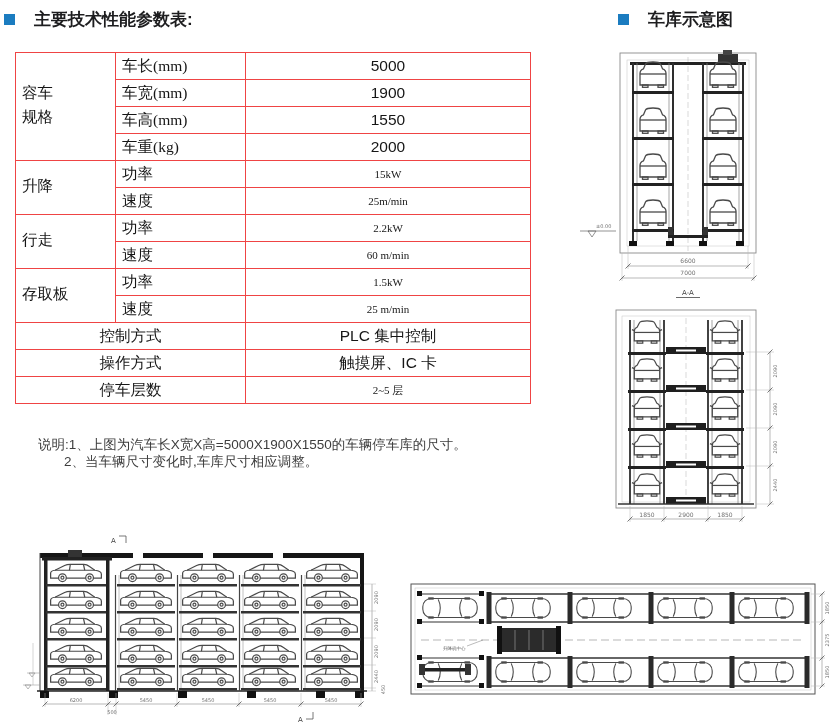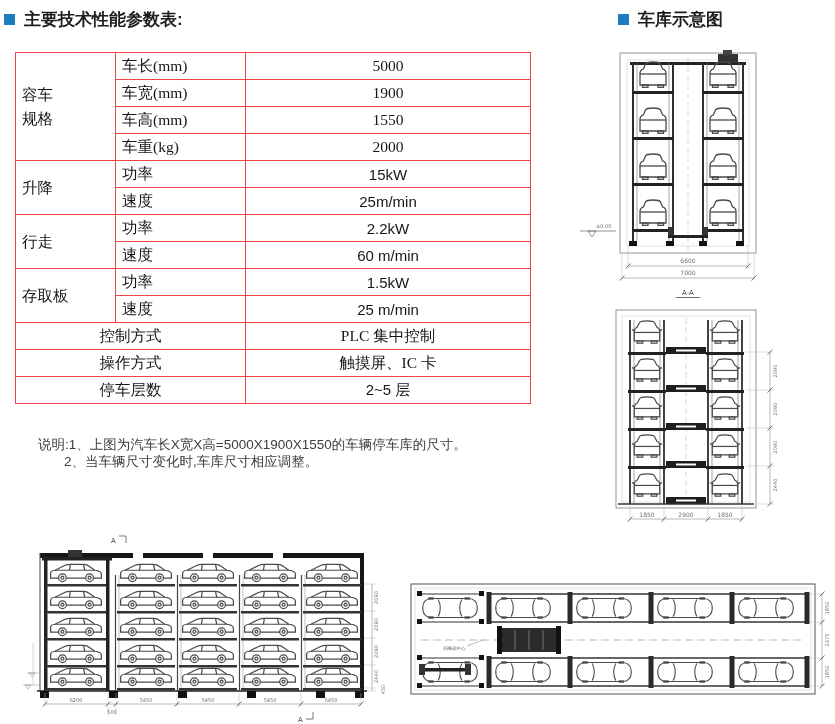--- a/index.html
+++ b/index.html
@@ -1,31 +1,31 @@
 <!DOCTYPE html>
 <html><head>
 <meta charset="utf-8">
 <style>
   html,body{margin:0;padding:0;background:#ffffff;}
   .page{position:relative;width:835px;height:724px;background:#fff;overflow:hidden;
         font-family:"Liberation Sans",sans-serif;color:#222;}
-  .heading{position:absolute;display:flex;align-items:center;gap:9px;
+  .heading{position:absolute;display:flex;align-items:center;gap:19px;
            font-weight:bold;font-size:17px;color:#1d1d1f;}
   .bullet{width:11px;height:11px;background:#1b7cc0;flex:0 0 auto;}
   .usage-value{font-weight:bold;}
   
   table.spec{position:absolute;left:15px;top:52px;width:515px;border-collapse:collapse;
              table-layout:fixed;font-size:15.5px;color:#161616;}
   table.spec td{border:1px solid #ef4444;height:26px;padding:0 6px;overflow:hidden;}
-  td.grp{font-family:Liberation Sans, sans-serif;white-space:pre-line;padding-left:14px;line-height:1.5;}
+  td.grp{font-family:Liberation Mono, monospace;white-space:pre-line;padding-left:14px;line-height:1.5;}
   td.param{font-family:"Liberation Serif",serif;padding-left:10px;}
   td.pfull{font-family:Liberation Mono, monospace;text-align:center;}
   td.val{text-align:center;}
-  .v-serif{font-family:Liberation Serif, serif;}
-  .v-sans{font-family:Liberation Sans, sans-serif;font-size:15px;}
+  .v-serif{font-family:Liberation Sans, sans-serif;}
+  .v-sans{font-family:Liberation Serif, serif;font-size:11px;}
   .note{position:absolute;font-size:13.5px;color:#3d3d3d;}
   svg.d{position:absolute;}
   .thin{fill:none;stroke:#8a8a8a;stroke-width:.9;}
   .xthin{fill:none;stroke:#c4c4c4;stroke-width:.5;}
   .dim{font-size:6px;fill:#707070;font-family:"DejaVu Sans",sans-serif;}
   .dims{font-size:5px;fill:#707070;font-family:"DejaVu Sans",sans-serif;}
   .dimline{stroke:#8a8a8a;stroke-width:.6;}
   .ext{stroke:#b5b5b5;stroke-width:.5;}
   .tick{stroke:#555;stroke-width:.8;}
   .secmark{font-size:7px;fill:#444;font-family:"DejaVu Sans",sans-serif;}

